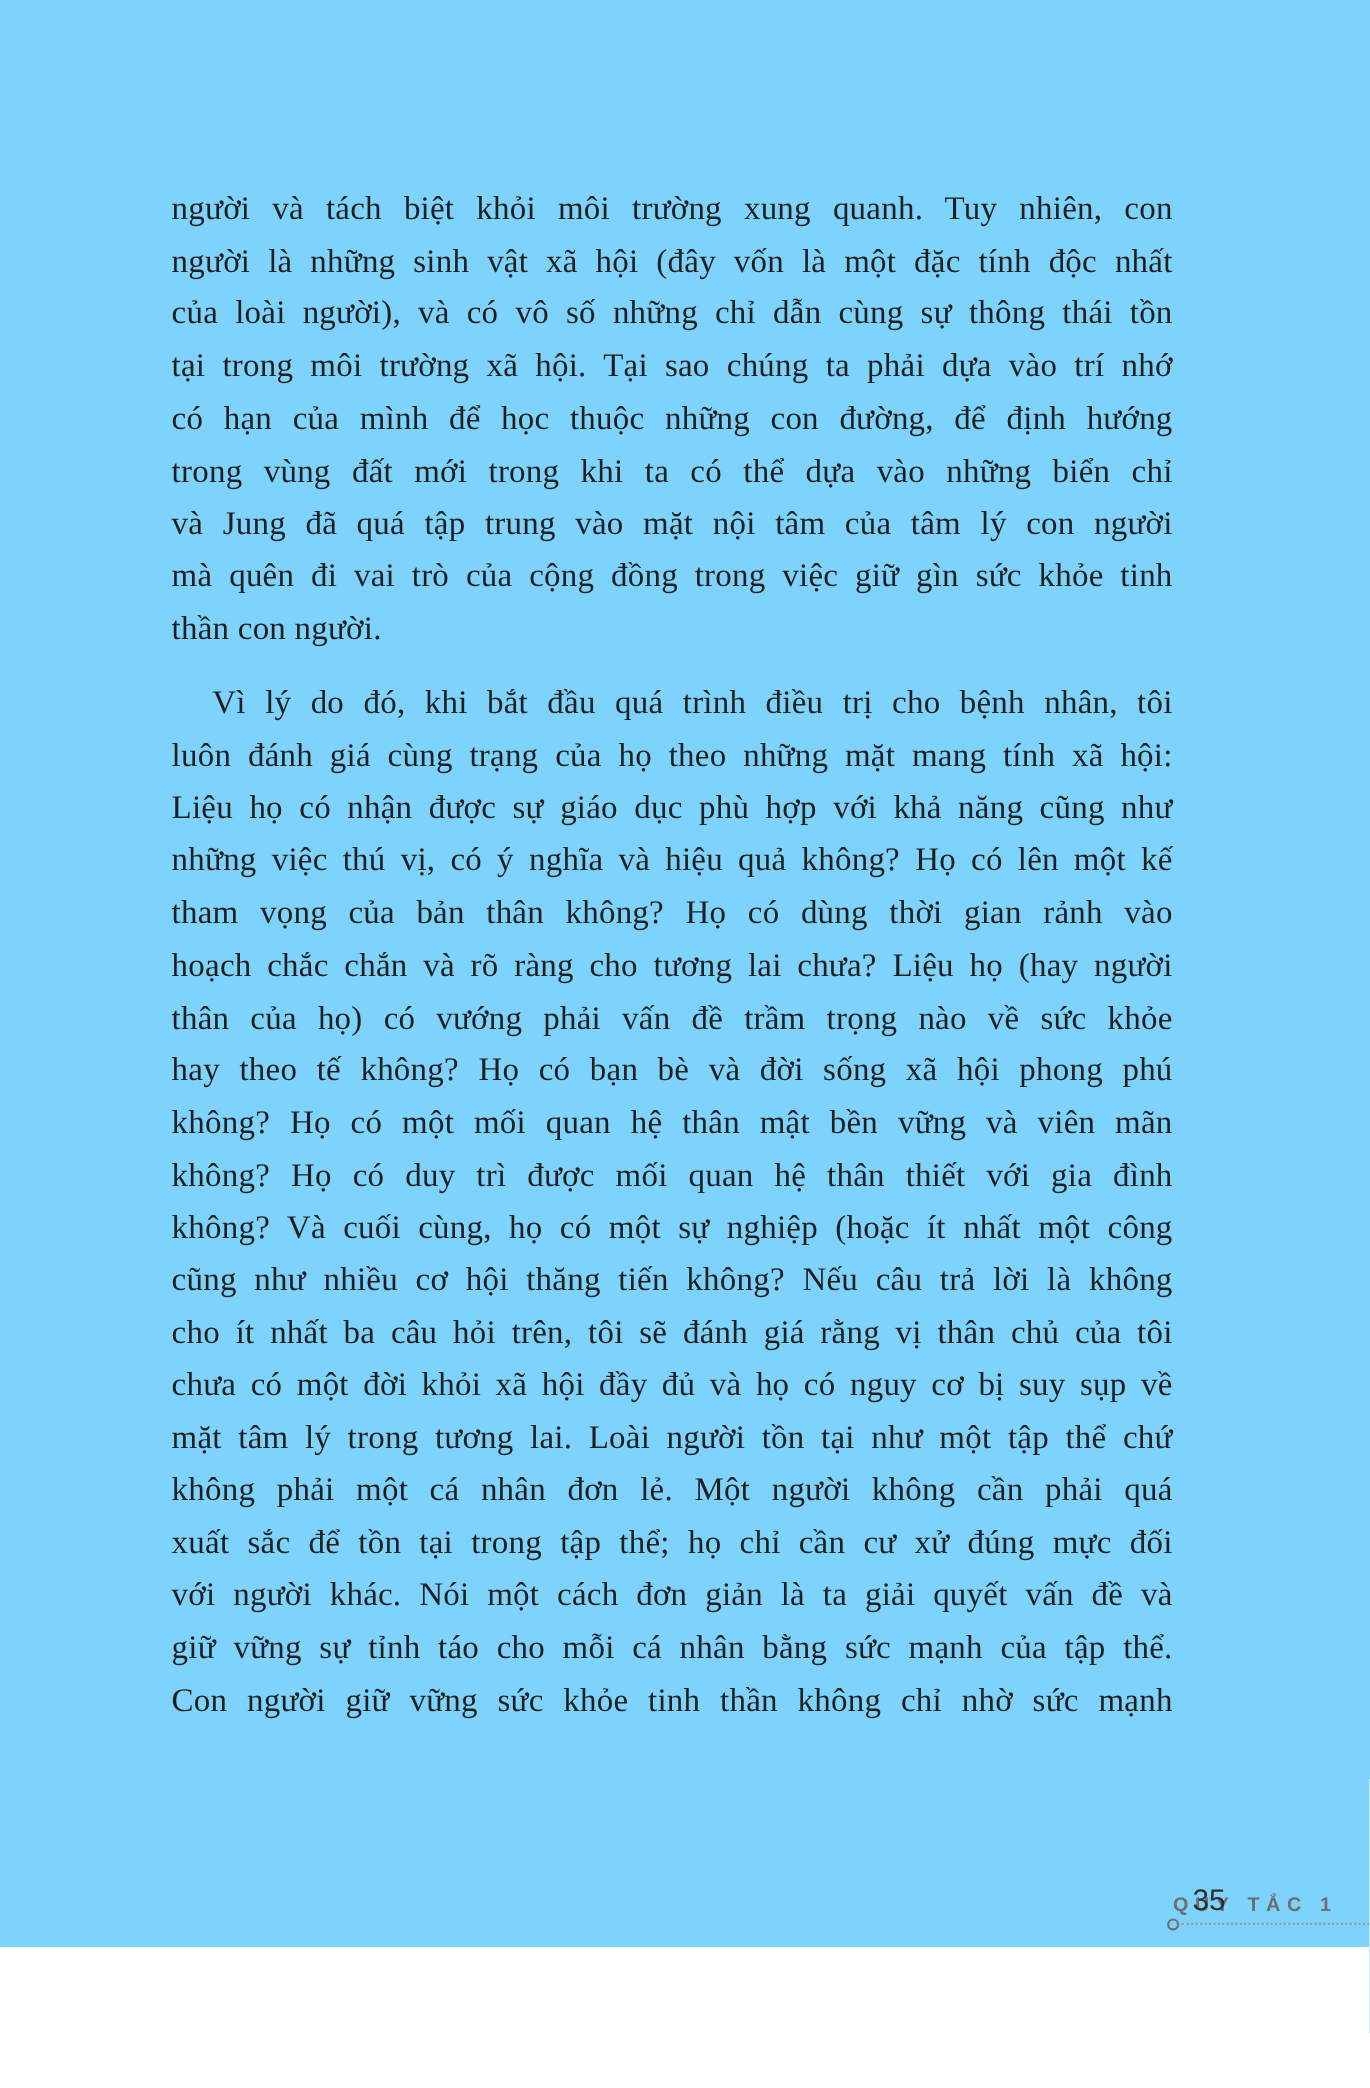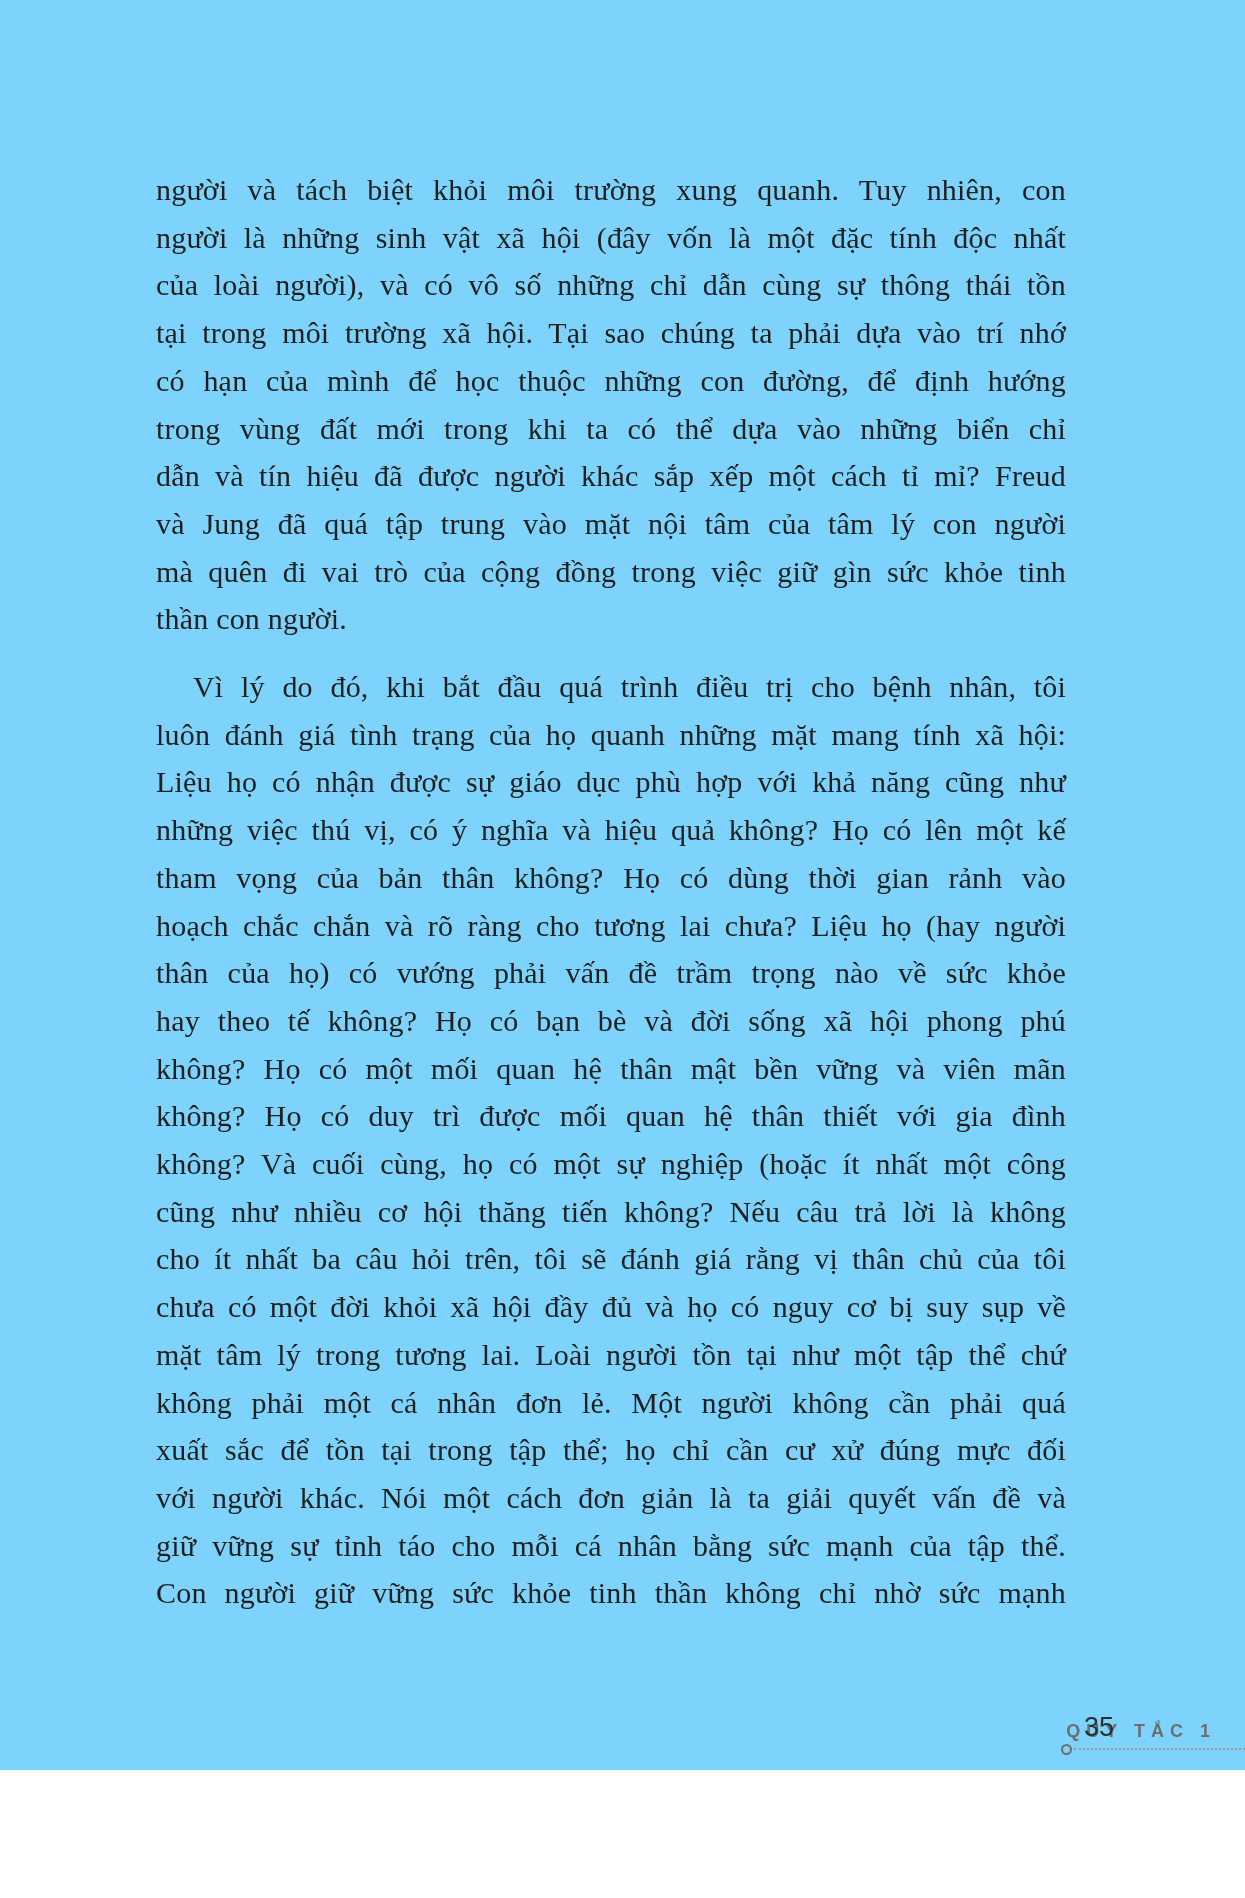--- a/index.html
+++ b/index.html
@@ -79,28 +79,27 @@
 <div class="page">
 
   <div class="page-text">
       <div class="para">
         <div class="line just">người và tách biệt khỏi môi trường xung quanh. Tuy nhiên, con</div>
         <div class="line just">người là những sinh vật xã hội (đây vốn là một đặc tính độc nhất</div>
         <div class="line just">của loài người), và có vô số những chỉ dẫn cùng sự thông thái tồn</div>
         <div class="line just">tại trong môi trường xã hội. Tại sao chúng ta phải dựa vào trí nhớ</div>
         <div class="line just">có hạn của mình để học thuộc những con đường, để định hướng</div>
         <div class="line just">trong vùng đất mới trong khi ta có thể dựa vào những biển chỉ</div>
-        <div class="line just">dẫn và tín hiệu đã được người khác sắp xếp một cách tỉ mỉ? Freud</div>
         <div class="line just">và Jung đã quá tập trung vào mặt nội tâm của tâm lý con người</div>
         <div class="line just">mà quên đi vai trò của cộng đồng trong việc giữ gìn sức khỏe tinh</div>
         <div class="line">thần con người.</div>
       </div>
       <div class="para indent">
         <div class="line just">Vì lý do đó, khi bắt đầu quá trình điều trị cho bệnh nhân, tôi</div>
-        <div class="line just">luôn đánh giá tình trạng của họ quanh những mặt mang tính xã hội:</div>
+        <div class="line just">luôn đánh giá cùng trạng của họ theo những mặt mang tính xã hội:</div>
         <div class="line just">Liệu họ có nhận được sự giáo dục phù hợp với khả năng cũng như</div>
         <div class="line just">những việc thú vị, có ý nghĩa và hiệu quả không? Họ có lên một kế</div>
         <div class="line just">tham vọng của bản thân không? Họ có dùng thời gian rảnh vào</div>
         <div class="line just">hoạch chắc chắn và rõ ràng cho tương lai chưa? Liệu họ (hay người</div>
         <div class="line just">thân của họ) có vướng phải vấn đề trầm trọng nào về sức khỏe</div>
         <div class="line just">hay theo tế không? Họ có bạn bè và đời sống xã hội phong phú</div>
         <div class="line just">không? Họ có một mối quan hệ thân mật bền vững và viên mãn</div>
         <div class="line just">không? Họ có duy trì được mối quan hệ thân thiết với gia đình</div>
         <div class="line just">không? Và cuối cùng, họ có một sự nghiệp (hoặc ít nhất một công</div>
         <div class="line just">cũng như nhiều cơ hội thăng tiến không? Nếu câu trả lời là không</div>

